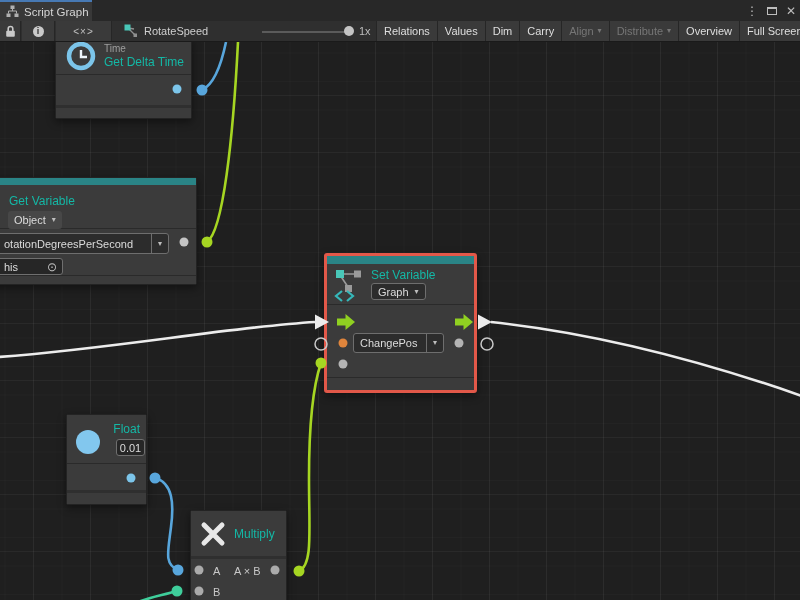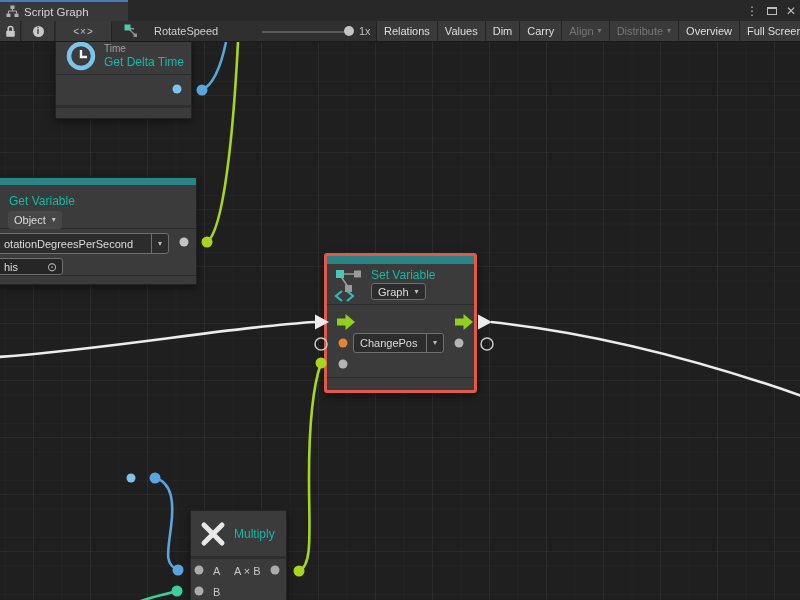--- a/index.html
+++ b/index.html
@@ -2,39 +2,39 @@
 <html><head>
 <meta charset="utf-8">
 <style>
   * { margin:0; padding:0; box-sizing:border-box; }
   html,body { width:800px; height:600px; overflow:hidden; background:#1f1f1f;
               font-family:"Liberation Sans", sans-serif; }
   #stage { position:relative; width:800px; height:600px; overflow:hidden; background:#222; }
 
   
   #tabbar { position:absolute; left:0; top:0; width:800px; height:21px; background:#282828; }
-  #tab-active { position:absolute; left:0; top:0; width:128px; height:21px; background:#383838;
+  #tab-active { position:absolute; left:0; top:0; width:92px; height:21px; background:#383838;
                 border-top:2px solid #4779b4; display:flex; align-items:center; gap:5px; padding-left:6px;
                 color:#d5d5d5; font-size:11.5px; }
   #win-controls { position:absolute; right:4px; top:0; height:21px; display:flex; align-items:center; gap:9px;
                   color:#bdbdbd; }
   .winbtn { font-size:12px; line-height:1; cursor:default; }
   #maxbtn { width:10px; height:8px; border:1.5px solid #bdbdbd; border-top-width:2.5px; }
 
   
   #toolbar { position:absolute; left:0; top:21px; width:800px; height:21px; background:#2f2f2f;
              border-bottom:1px solid #1a1a1a; color:#cfcfcf; font-size:11px; }
   .tbtn { position:absolute; top:0; height:20px; background:#3a3a3a; border-right:1px solid #262626;
           display:flex; align-items:center; justify-content:center; }
   #lock-btn { left:0; width:21px; }
   #info-btn { left:22px; width:33px; }
   #code-btn { left:56px; width:56px; color:#c0c0c0; font-size:10px; letter-spacing:1px; }
   #info-circle { width:11px; height:11px; border-radius:50%; background:#c9c9c9; color:#2e2e2e;
                  font-size:9px; font-weight:bold; display:flex; align-items:center; justify-content:center; }
-  #breadcrumb { position:absolute; left:124px; top:0; height:20px; display:flex; align-items:center; gap:16px; }
+  #breadcrumb { position:absolute; left:124px; top:0; height:20px; display:flex; align-items:center; gap:6px; }
   #zoom-label { position:absolute; left:231px; top:4px; color:#bdbdbd;margin-top:40px; }
   #zoom-track { position:absolute; left:262px; top:10px; width:90px; height:2px; background:#5b5b5b; }
   #zoom-thumb { position:absolute; left:344px; top:5px; width:10px; height:10px; border-radius:50%; background:#c4c4c4; }
   #zoom-value { position:absolute; left:359px; top:4px; color:#bdbdbd; }
   #tb-buttons { position:absolute; left:376px; top:0; height:20px; display:flex; }
   .tb-button { height:20px; background:#3a3a3a; border-left:1px solid #262626; padding:0 7px;
                display:flex; align-items:center; gap:4px; color:#dfdfdf; white-space:nowrap; }
   .tb-button.disabled { color:#767676; }
   .caret { font-size:8px; line-height:1; }
 
@@ -224,20 +224,35 @@
               </div>
             <div class="dd-caret">
                 <span class="caret">▾</span>
               </div>
           </div>
         </div>
         <div class="ndiv"></div>
         <div class="nsec" style="height:12px;"></div>
       </div>
 
+      <div class="node" style="left:66px; top:414px; width:81px;">
+        <div class="nsec" style="height:48px;">
+          <svg width="28" height="28" viewBox="0 0 28 28" style="position:absolute; left:7px; top:13px;">
+            <circle cx="14" cy="14" r="12" fill="#82c7ee"></circle>
+          </svg>
+          <span class="ntitle" style="right:6px; top:7px;">Float</span>
+          <div class="field" style="left:49px; top:24px; width:29px; height:17px; justify-content:center;">
+            <span>0.01</span>
+          </div>
+        </div>
+        <div class="ndiv"></div>
+        <div class="nsec" style="height:26px;"></div>
+        <div class="ngap"></div>
+        <div class="nsec" style="height:11px;"></div>
+      </div>
 
       <div class="node" style="left:190px; top:510px; width:97px; height:95px;">
         <div class="nsec" style="height:45px;">
           <svg width="28" height="28" viewBox="0 0 28 28" style="position:absolute; left:8px; top:9px;">
             <path d="M5 5 L23 23 M23 5 L5 23" stroke="#e8e8e8" stroke-width="5" stroke-linecap="round"></path>
           </svg>
           <span class="ntitle" style="left:43px; top:16px;">Multiply</span>
         </div>
         <div class="ngap"></div>
         <div class="nsec" style="height:46px;">

